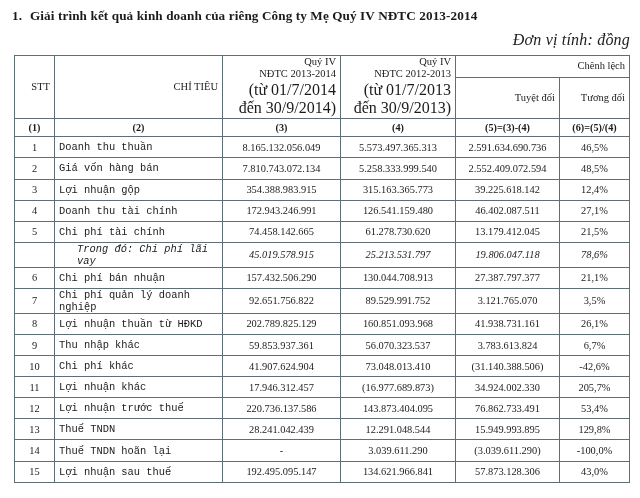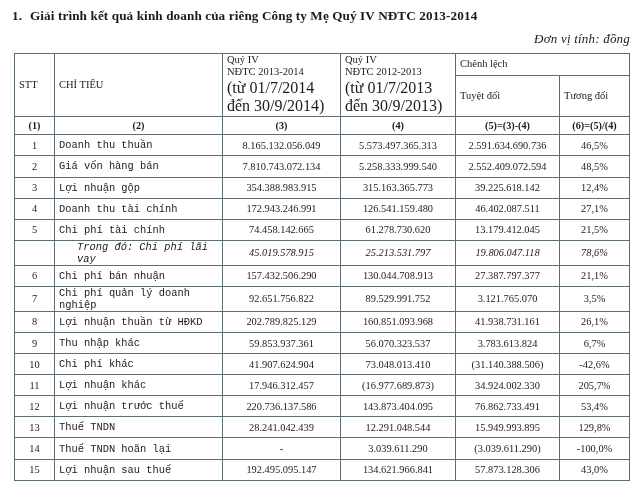--- a/index.html
+++ b/index.html
@@ -30,21 +30,21 @@
     width: 18px;
     flex: 0 0 18px;
   }
   .doc-heading .txt {
     flex: 1 1 auto;
   }
 
   .unit-line {
     text-align: right;
     margin: 7px 10px 6px 0;
-    font-size: 13px;
+    font-size: 16px;
     font-style: italic;
     font-weight: normal;
     letter-spacing: 0.2px;
   }
 
   
   .tbl-wrap {
     margin: 0 10px 0 14px;
   }
   table.fin {
@@ -63,21 +63,21 @@
   
   col.c-stt   { width: 40px; }
   col.c-chi   { width: 168px; }
   col.c-q1    { width: 118px; }
   col.c-q2    { width: 115px; }
   col.c-abs   { width: 104px; }
   col.c-rel   { width: 70px; }
 
   
   thead th {
-    text-align: left;
+    text-align: right;
     font-weight: bold;
     font-size: 10.5px;
     line-height: 1.18;
     padding-top: 2px;
     padding-bottom: 2px;
   }
   thead th.tall  { height: 58px; }
   thead th.chenh { height: 19px; font-family: Liberation Serif, serif; }
   thead th.sub   { height: 37px; }
   .hdr-main  { display: block; }

